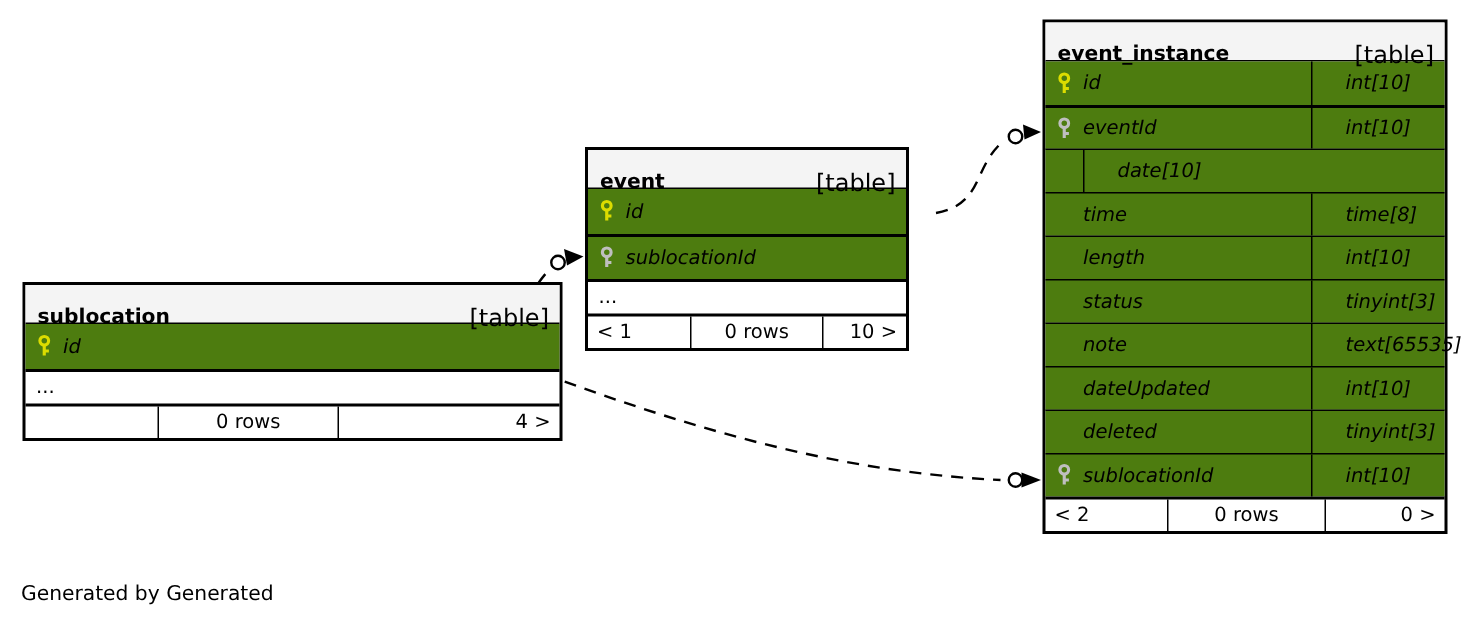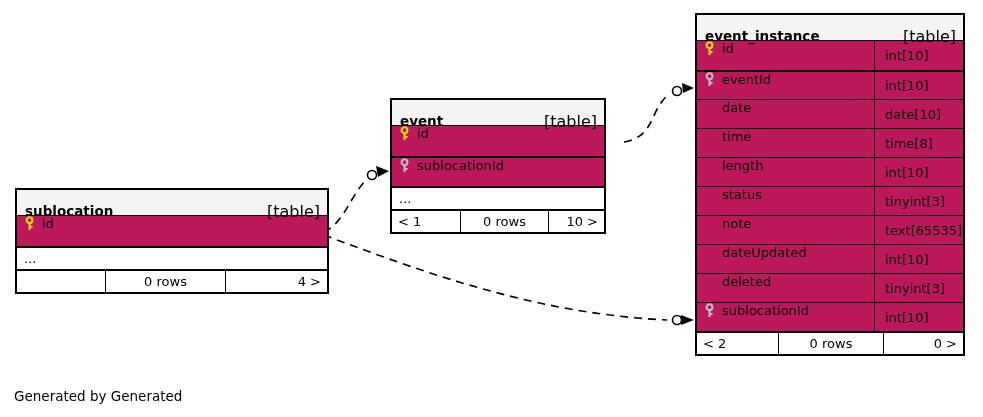--- a/index.html
+++ b/index.html
@@ -30,43 +30,44 @@
     justify-content: space-between;
     padding: 17px 7px 0 8px;
   }
   .tbl-name { font-weight: bold; font-size: 13.5px; }
   .tbl-tag { font-weight: normal; font-size: 16px; }
   .row {
     height: 30px;
     box-sizing: border-box;
     border-top: 1px solid #000;
     display: flex;
-    align-items: flex-start;
-    background: #be185d;
+    align-items: center;
+    background: #4d7c0f;
+    font-style: italic;
   }
   .row.first { border-top: none; }
   .row.thick { border-top-width: 2px; }
   .ei .row { height: 29px; }
   .keycell {
     width: 18px;
     margin-left: 7px;
     flex: 0 0 18px;
     display: flex;
     align-items: center;
     justify-content: flex-start;
   }
   .col-name { flex: 1 1 auto; padding-right: 4px; white-space: nowrap; overflow: hidden; }
   .ei .col-name { flex: 0 0 auto; width: 148px; }
   .col-type {
     flex: 1 1 auto;
     align-self: stretch;
     border-left: 1px solid #000;
     display: flex;
     align-items: center;
-    padding-left: 10px;
+    padding-left: 22px;
     white-space: nowrap;
   }
   .ellipsis-row {
     height: 23px;
     box-sizing: border-box;
     border-top: 2px solid #000;
     display: flex;
     align-items: center;
     padding-left: 7px;
   }
@@ -83,21 +84,21 @@
     align-items: center;
     padding: 0 6px;
     border-left: 1px solid #000;
     white-space: nowrap;
   }
   .fcell.f-left { border-left: none; justify-content: flex-start; }
   .fcell.f-center { justify-content: center; }
   .fcell.f-right { flex: 1 1 auto; justify-content: flex-end; }
 
   
-  #tbl-sublocation { left: 15px; top: 188px; width: 314px; }
+  #tbl-sublocation { left: 15px; top: 188px; width: 360px; }
   #tbl-sublocation .f-left   { width: 88px; }
   #tbl-sublocation .f-center { width: 120px; }
 
   #tbl-event { left: 390px; top: 98px; width: 216px; }
   #tbl-event .f-left   { width: 68px; }
   #tbl-event .f-center { width: 88px; }
 
   #tbl-event_instance { left: 695px; top: 13px; width: 270px; }
   #tbl-event_instance .f-left   { width: 81px; }
   #tbl-event_instance .f-center { width: 105px; }
@@ -218,21 +219,20 @@
             <circle cx="5.5" cy="4.2" r="2.9" fill="none" stroke="#bfbfbf" stroke-width="2.1"></circle>
             <path d="M5.5 7.1 V14 M5.5 11 H8.6" fill="none" stroke="#bfbfbf" stroke-width="2.1"></path>
           </svg>
       </span>
       <span class="col-name">eventId</span>
       <span class="col-type">int[10]</span>
     </div>
 
     <div class="row">
       <span class="keycell"></span>
-      <span class="col-name">date</span>
       <span class="col-type">date[10]</span>
     </div>
 
     <div class="row">
       <span class="keycell"></span>
       <span class="col-name">time</span>
       <span class="col-type">time[8]</span>
     </div>
 
     <div class="row">

